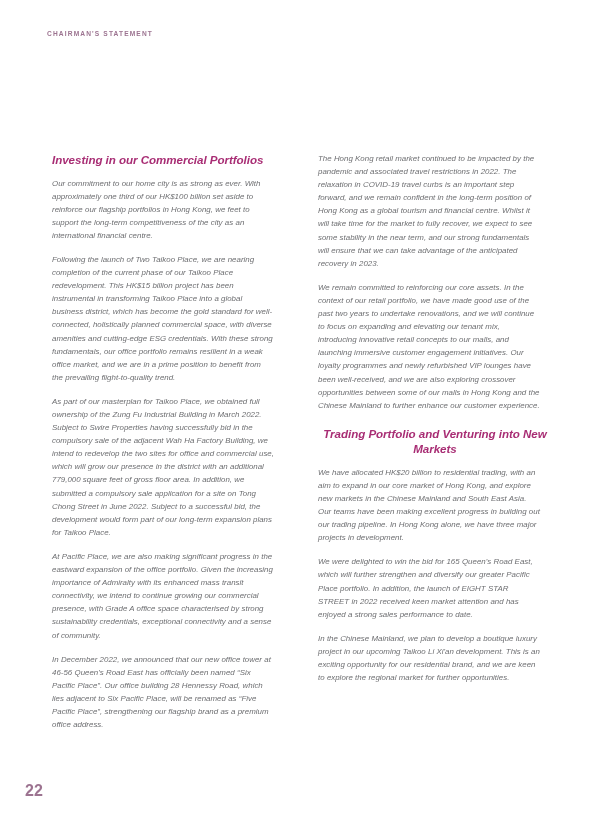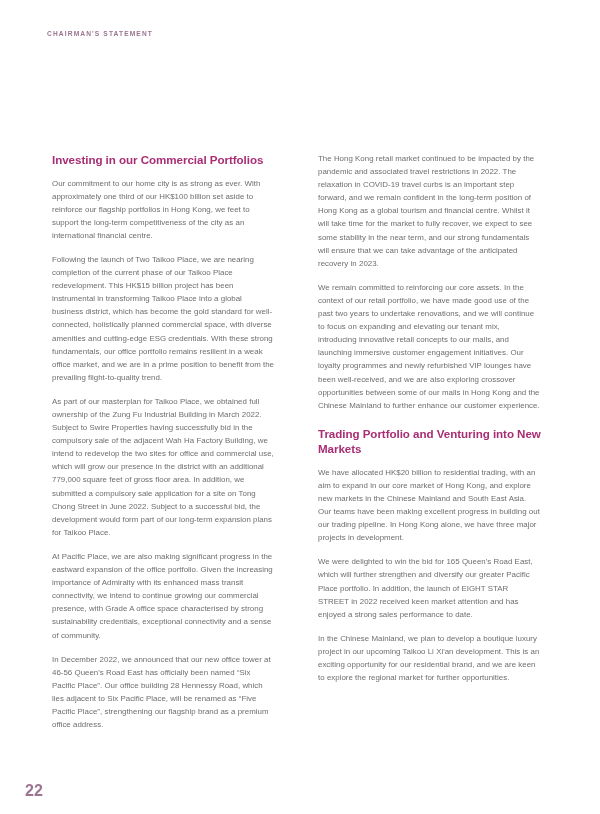--- a/index.html
+++ b/index.html
@@ -42,32 +42,34 @@
     top: 152px;
     width: 500px;
     display: flex;
     flex-direction: row;
     gap: 32px;
     align-items: flex-start;
   }
   .col {
     width: 234px;
     flex: 0 0 234px;
+    font-style: italic;
   }
 
   .section-title {
     font-size: 11.6px;
     font-weight: 700;
     line-height: 15.5px;
     color: #a82d74;
     margin: 0 0 9px 0;
     letter-spacing: -0.05px;
   }
   .col-right .section-title {
     margin-top: 14px;
+    text-align: center;
   }
 
   p.body-par {
     font-size: 7.9px;
     line-height: 13.1px;
     color: #6d6e71;
     margin: 0 12px 11px 0;
     letter-spacing: 0.005px;
     text-align: left;
     word-spacing: 0.1px;

